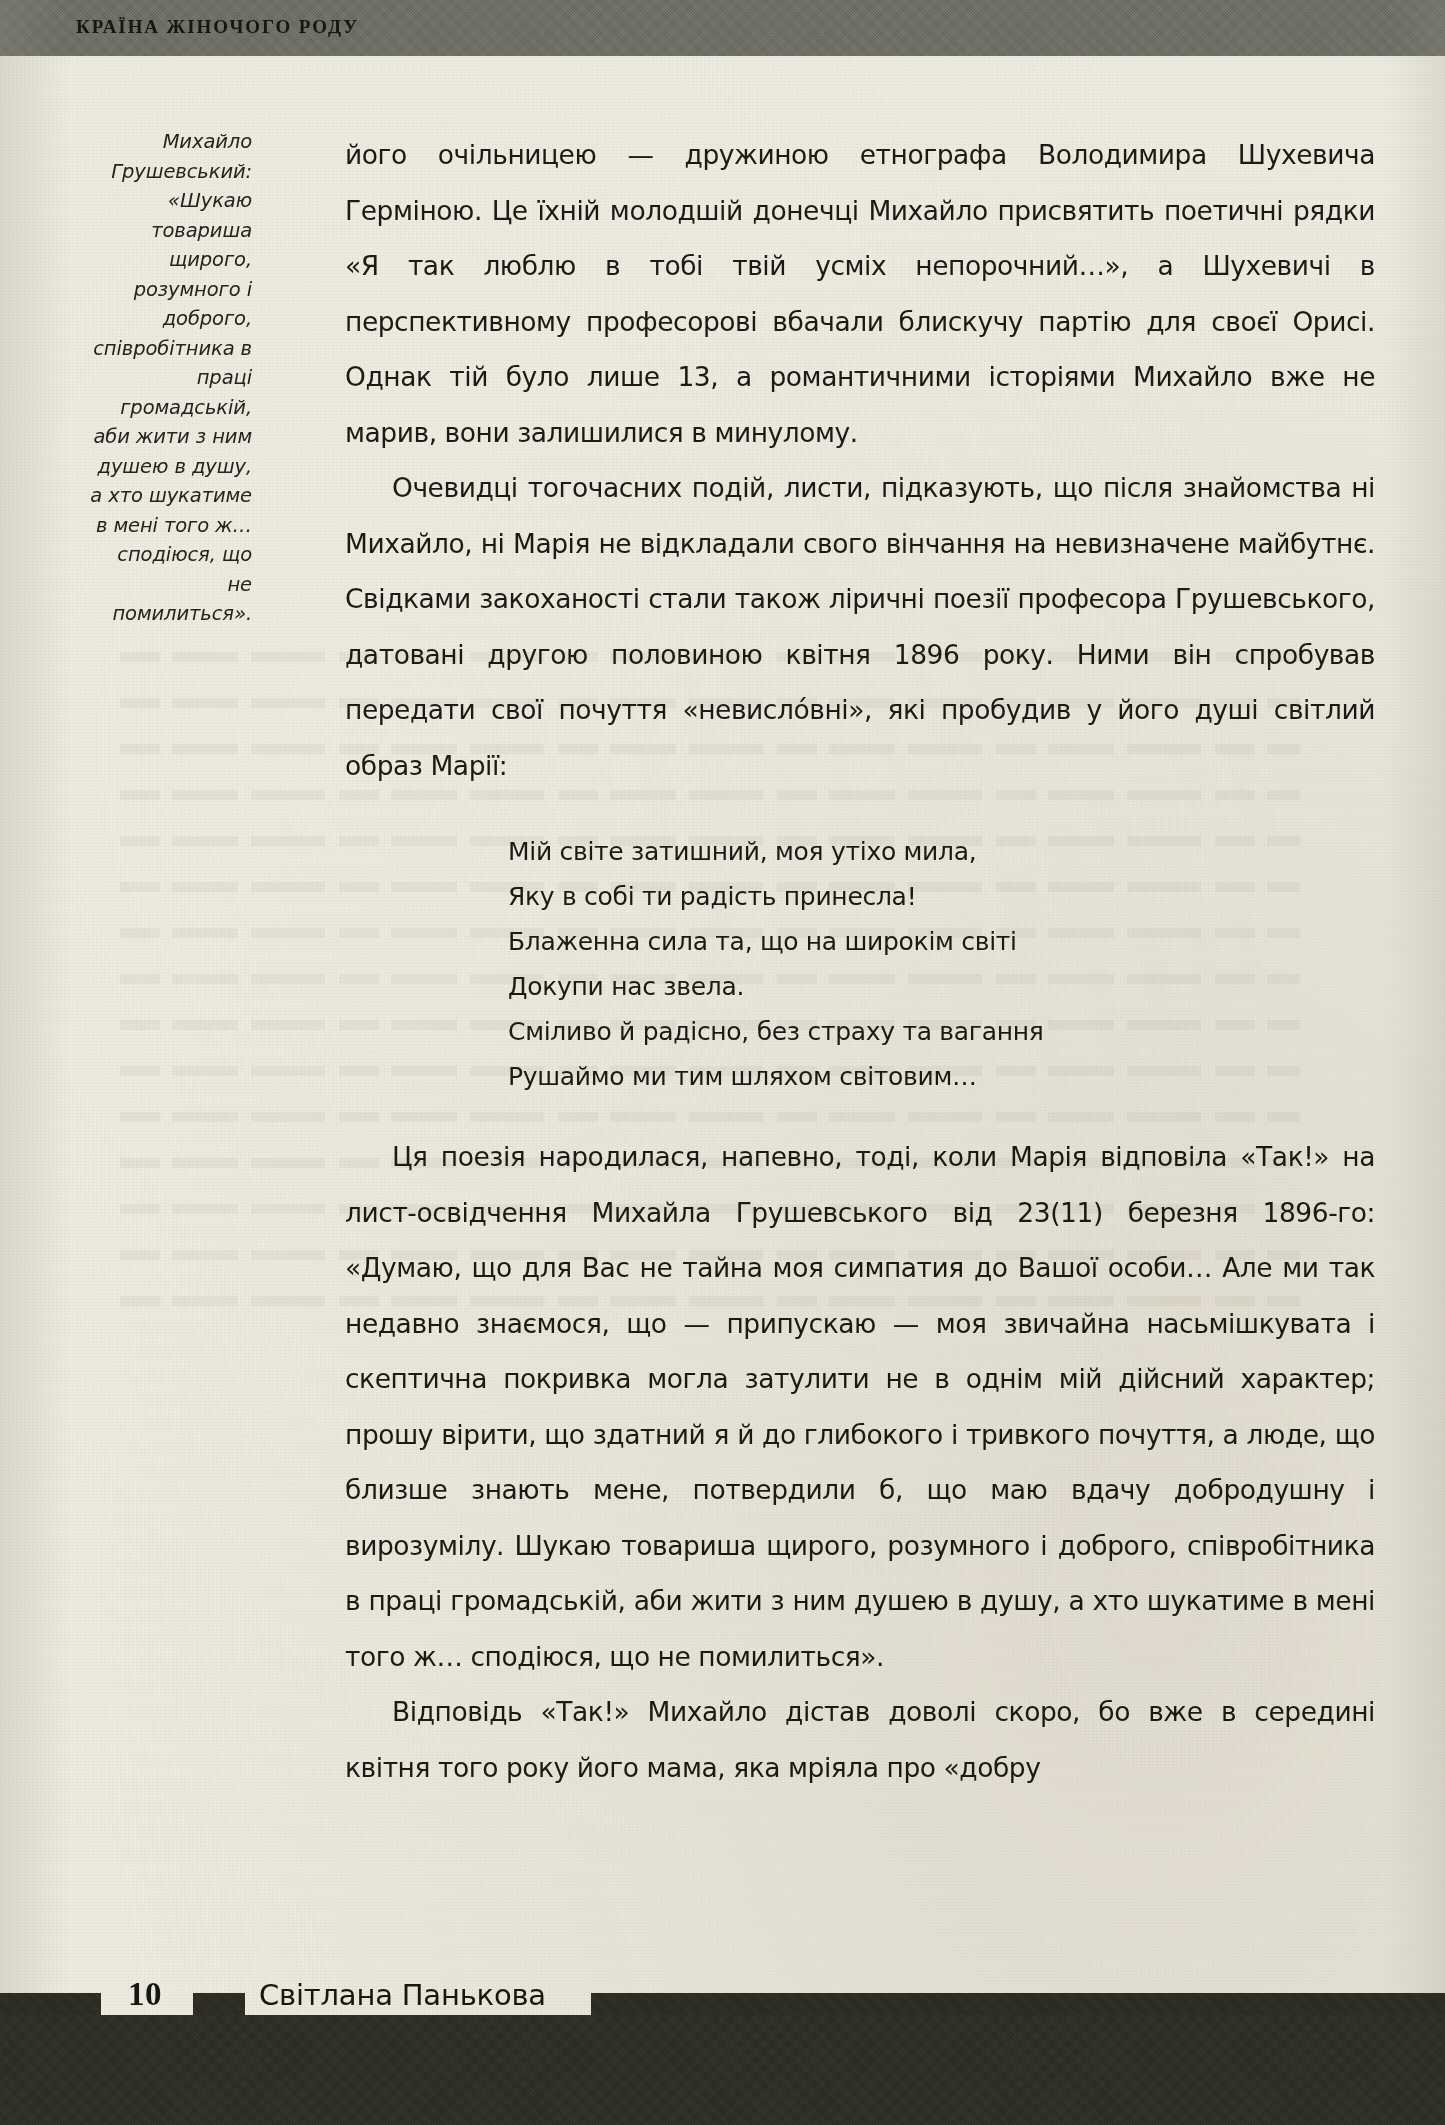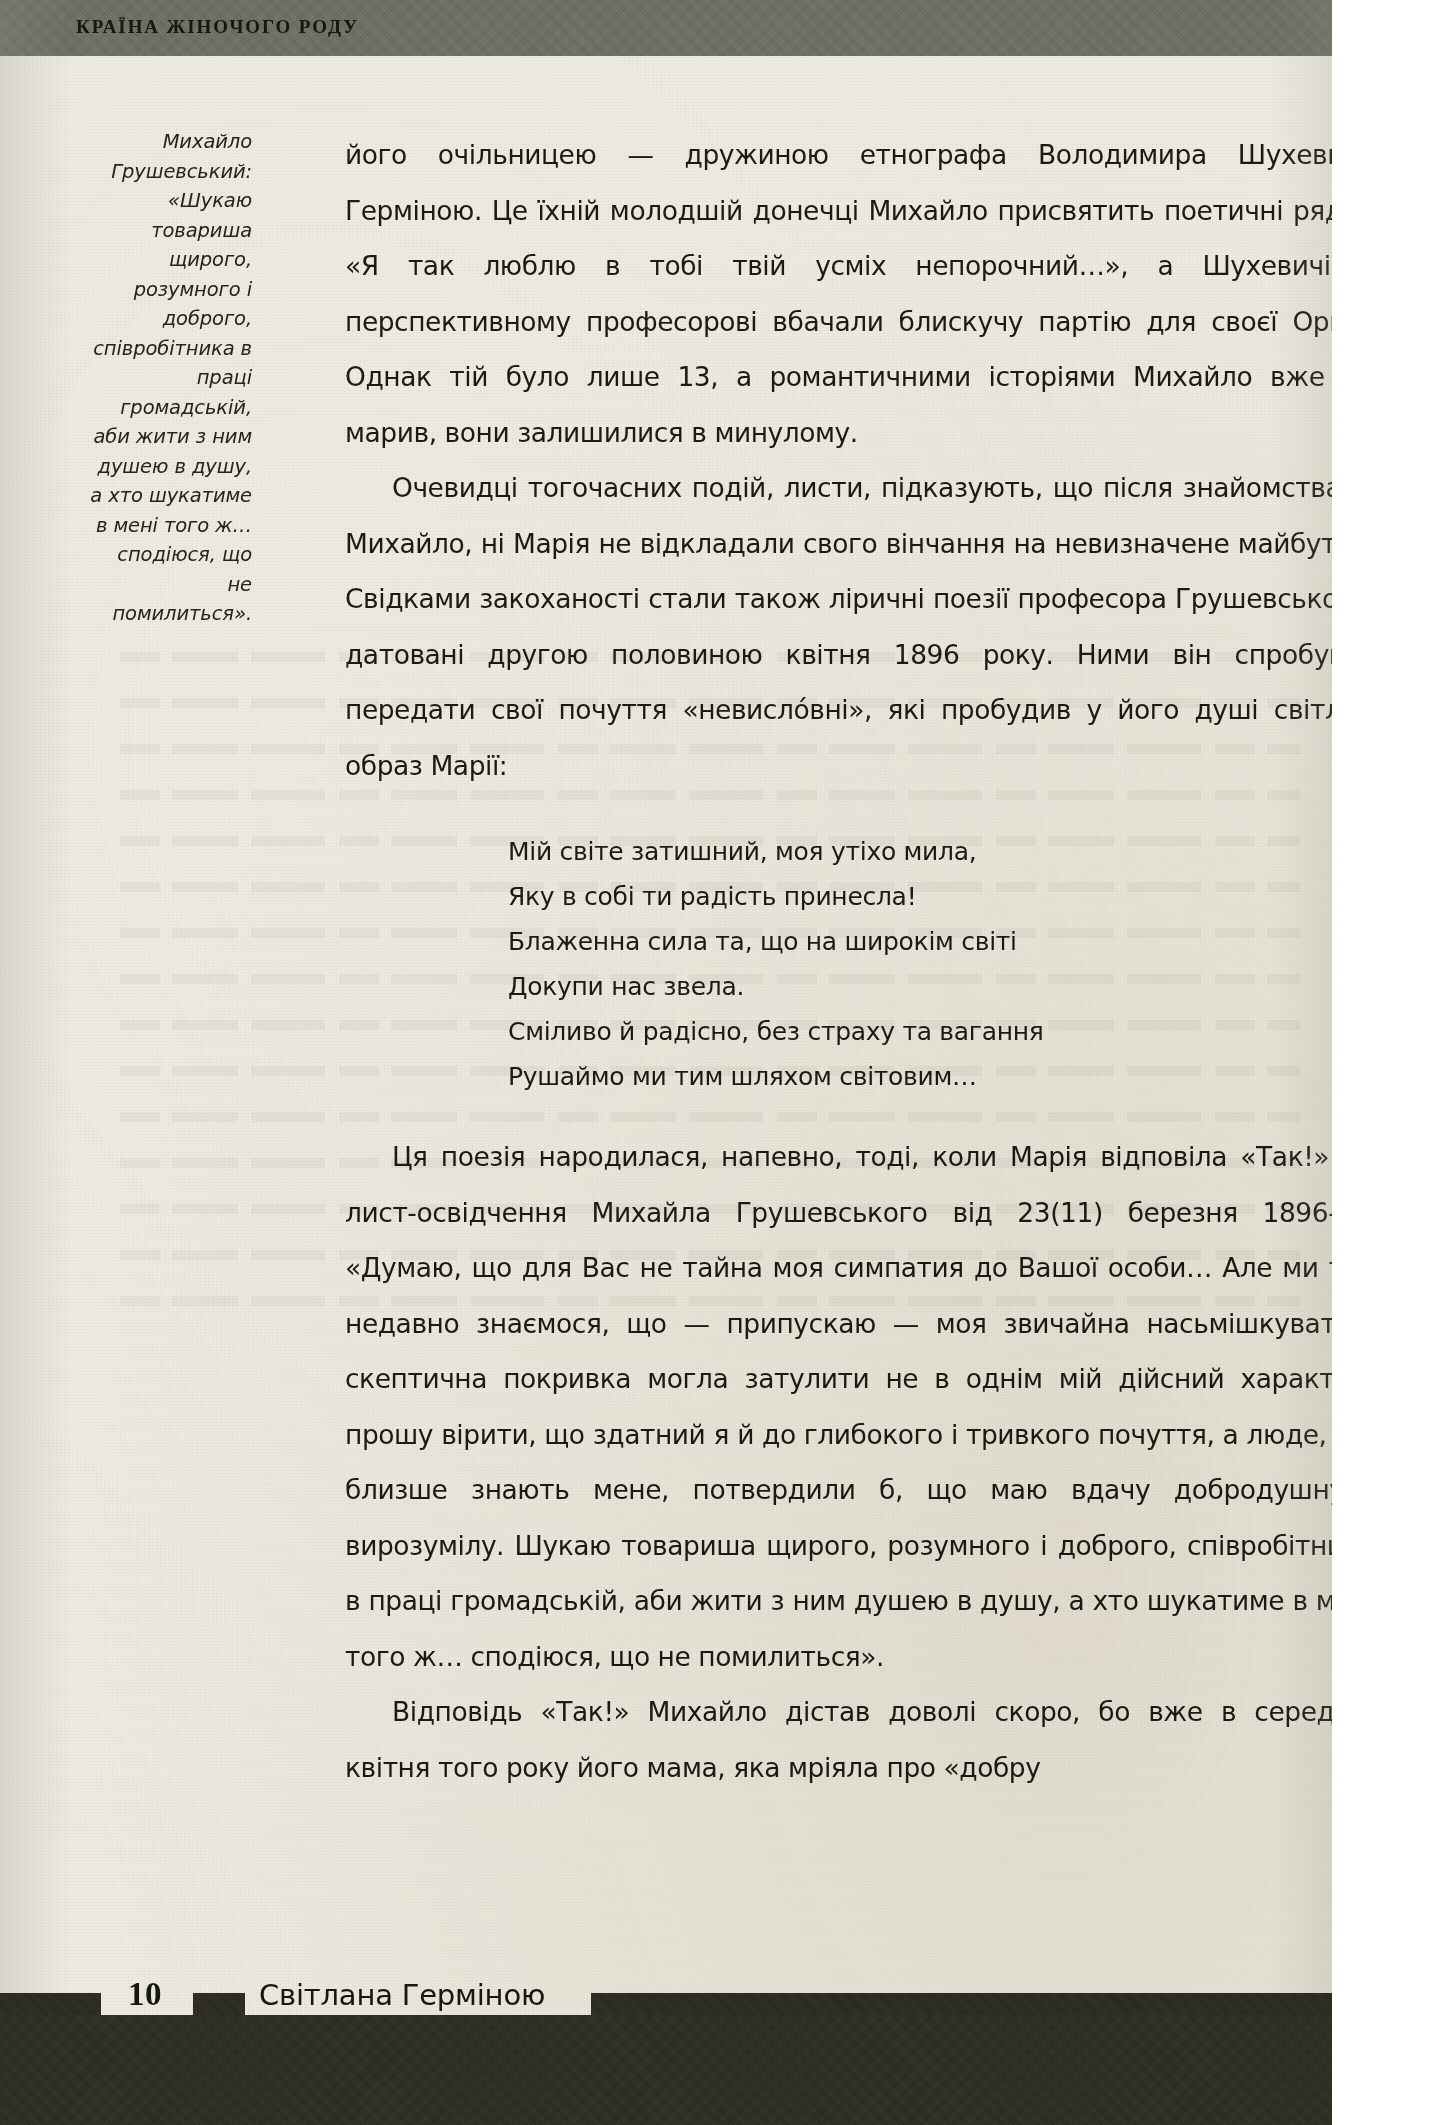--- a/index.html
+++ b/index.html
@@ -6,21 +6,21 @@
     margin: 0;
     padding: 0;
     background: #ffffff;
   }
   body {
     font-family: "Liberation Sans", sans-serif;
   }
 
   #page {
     position: relative;
-    width: 1332px;
+    width: 1445px;
     height: 2125px;
     overflow: hidden;
     background-color: #edeae0;
   }
 
   
   #paper-texture {
     position: absolute;
     inset: 0;
     pointer-events: none;
@@ -228,15 +228,15 @@
 
   <div id="paper-texture"></div>
   <div id="paper-vignette"></div>
 
   <div class="footer-notch" id="notch-left"></div>
   <div class="footer-notch" id="notch-mid"></div>
   <div class="footer-notch" id="notch-right"></div>
   <div id="footer-band"></div>
 
   <div id="page-number">10</div>
-  <div id="footer-author">Світлана Герміною</div>
+  <div id="footer-author">Світлана Панькова</div>
 
 </div>
 
 </body></html>

